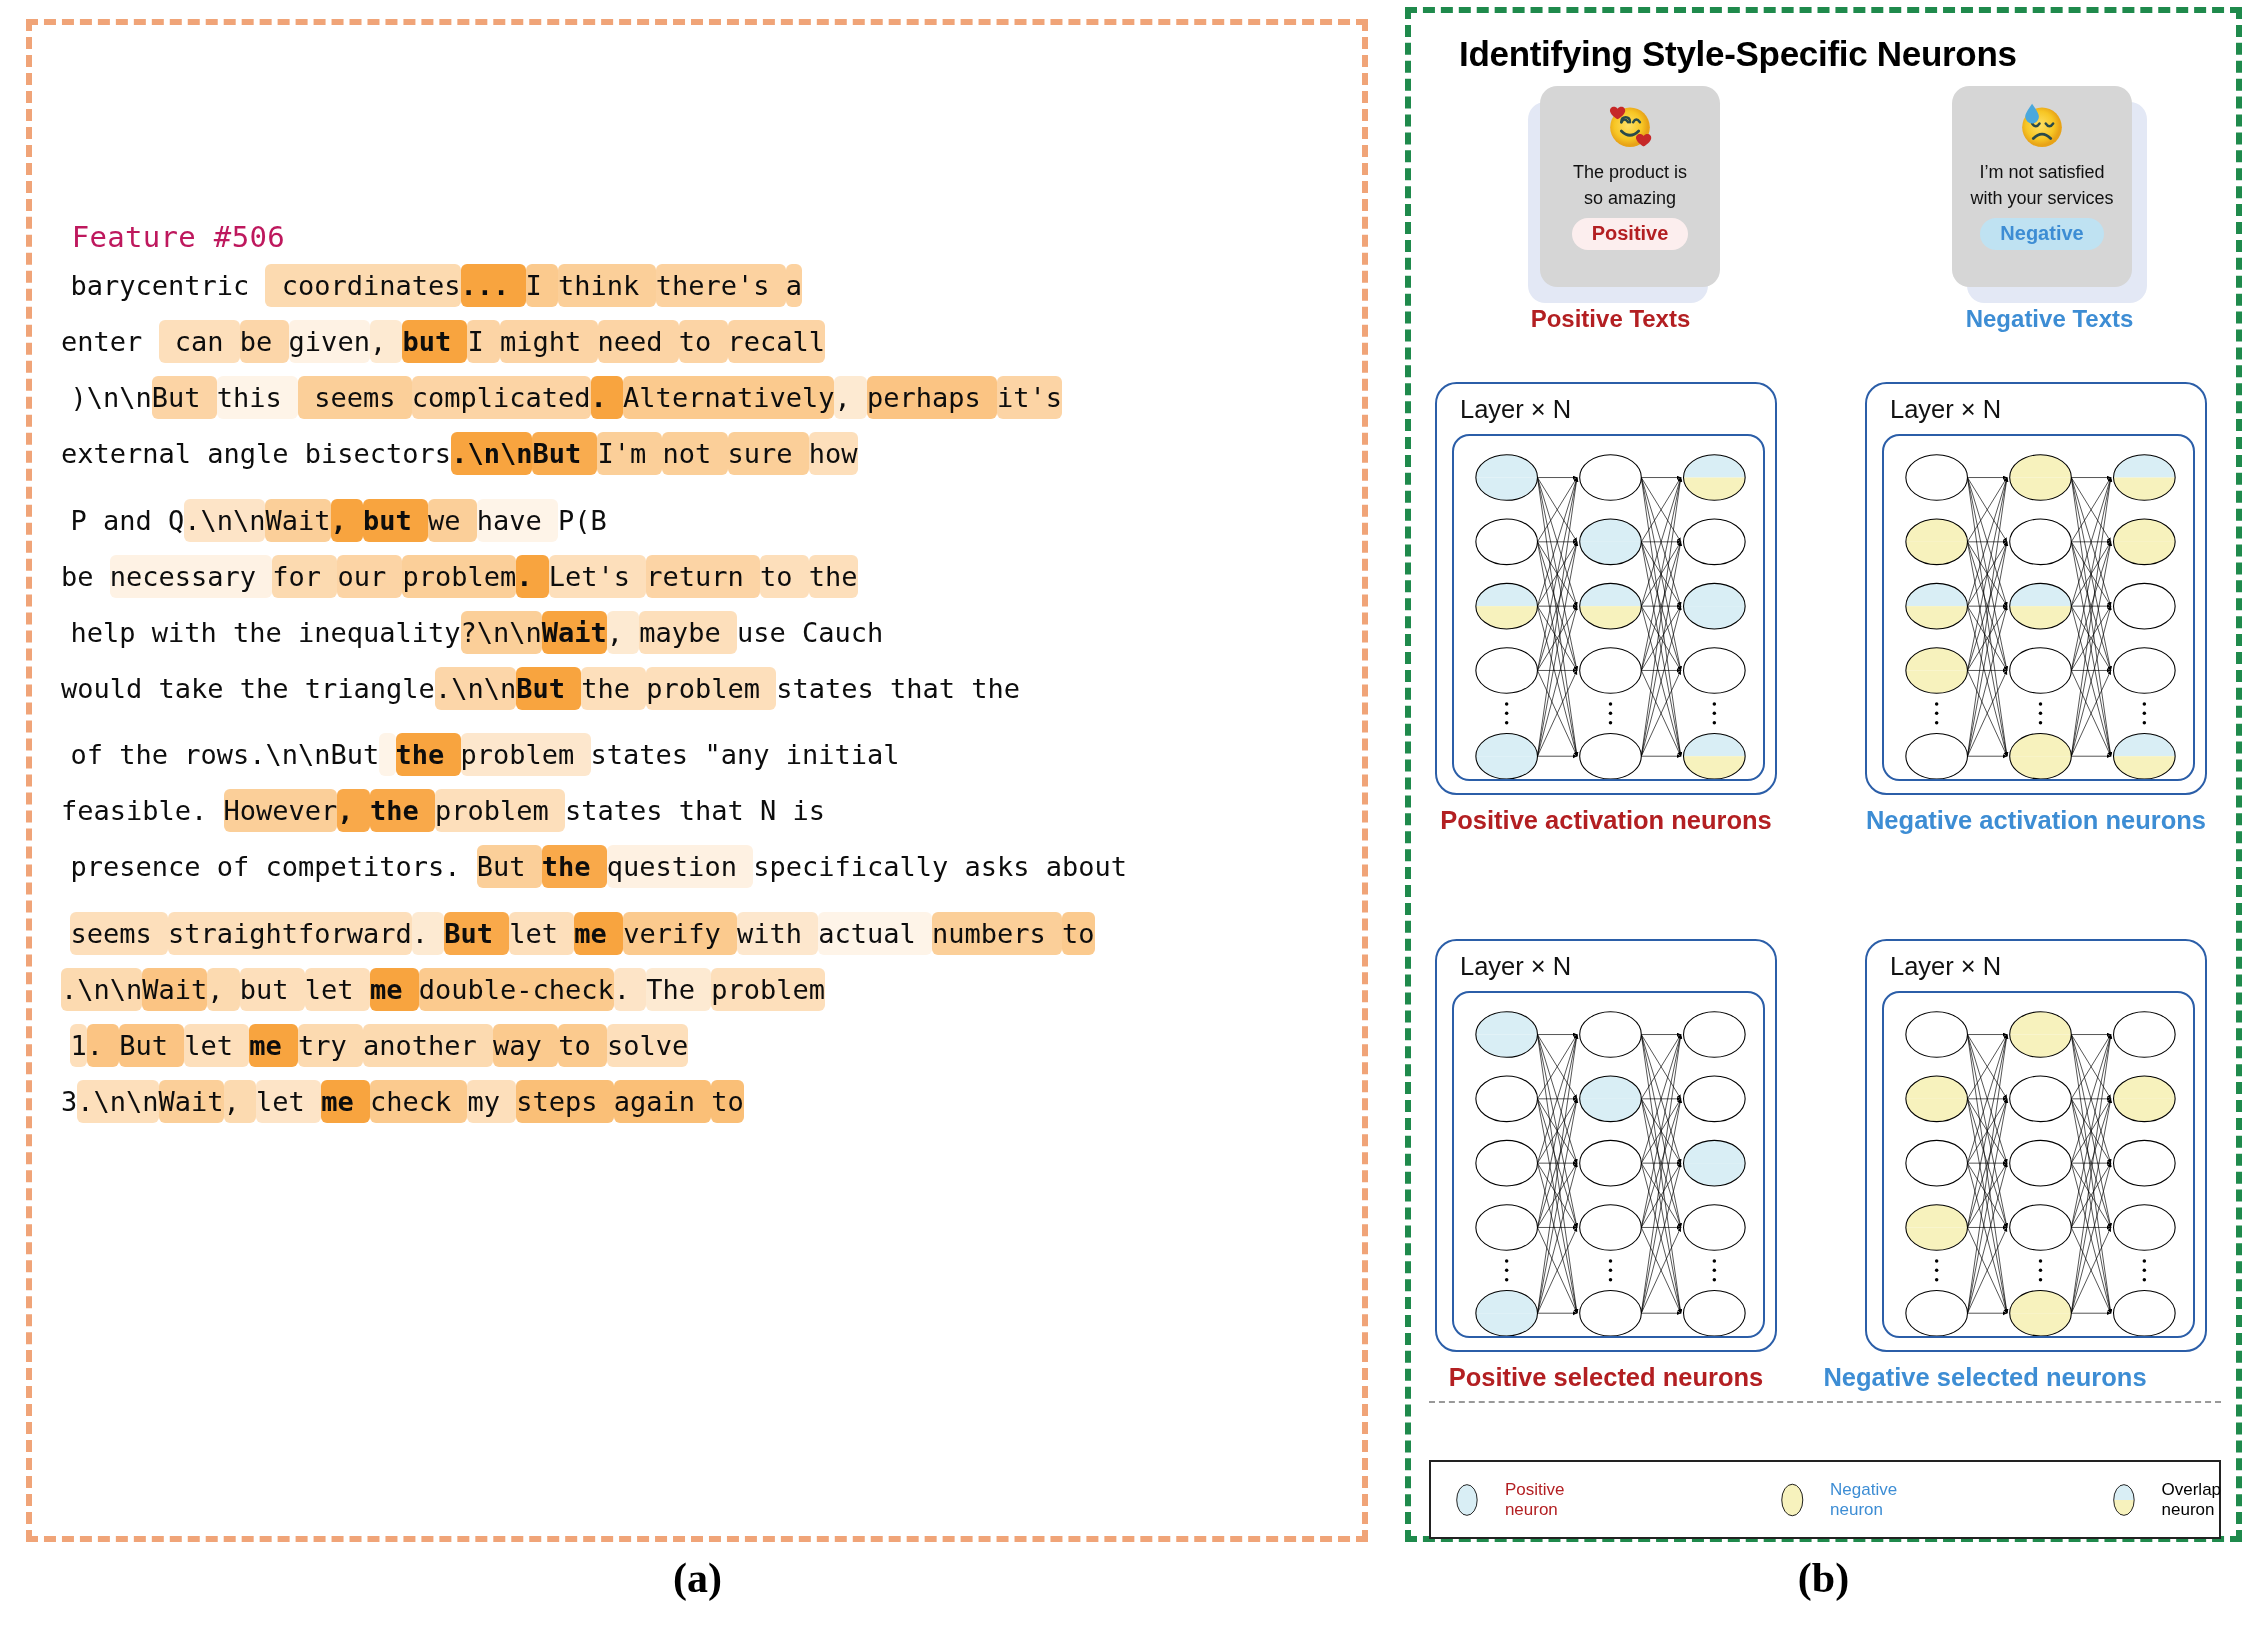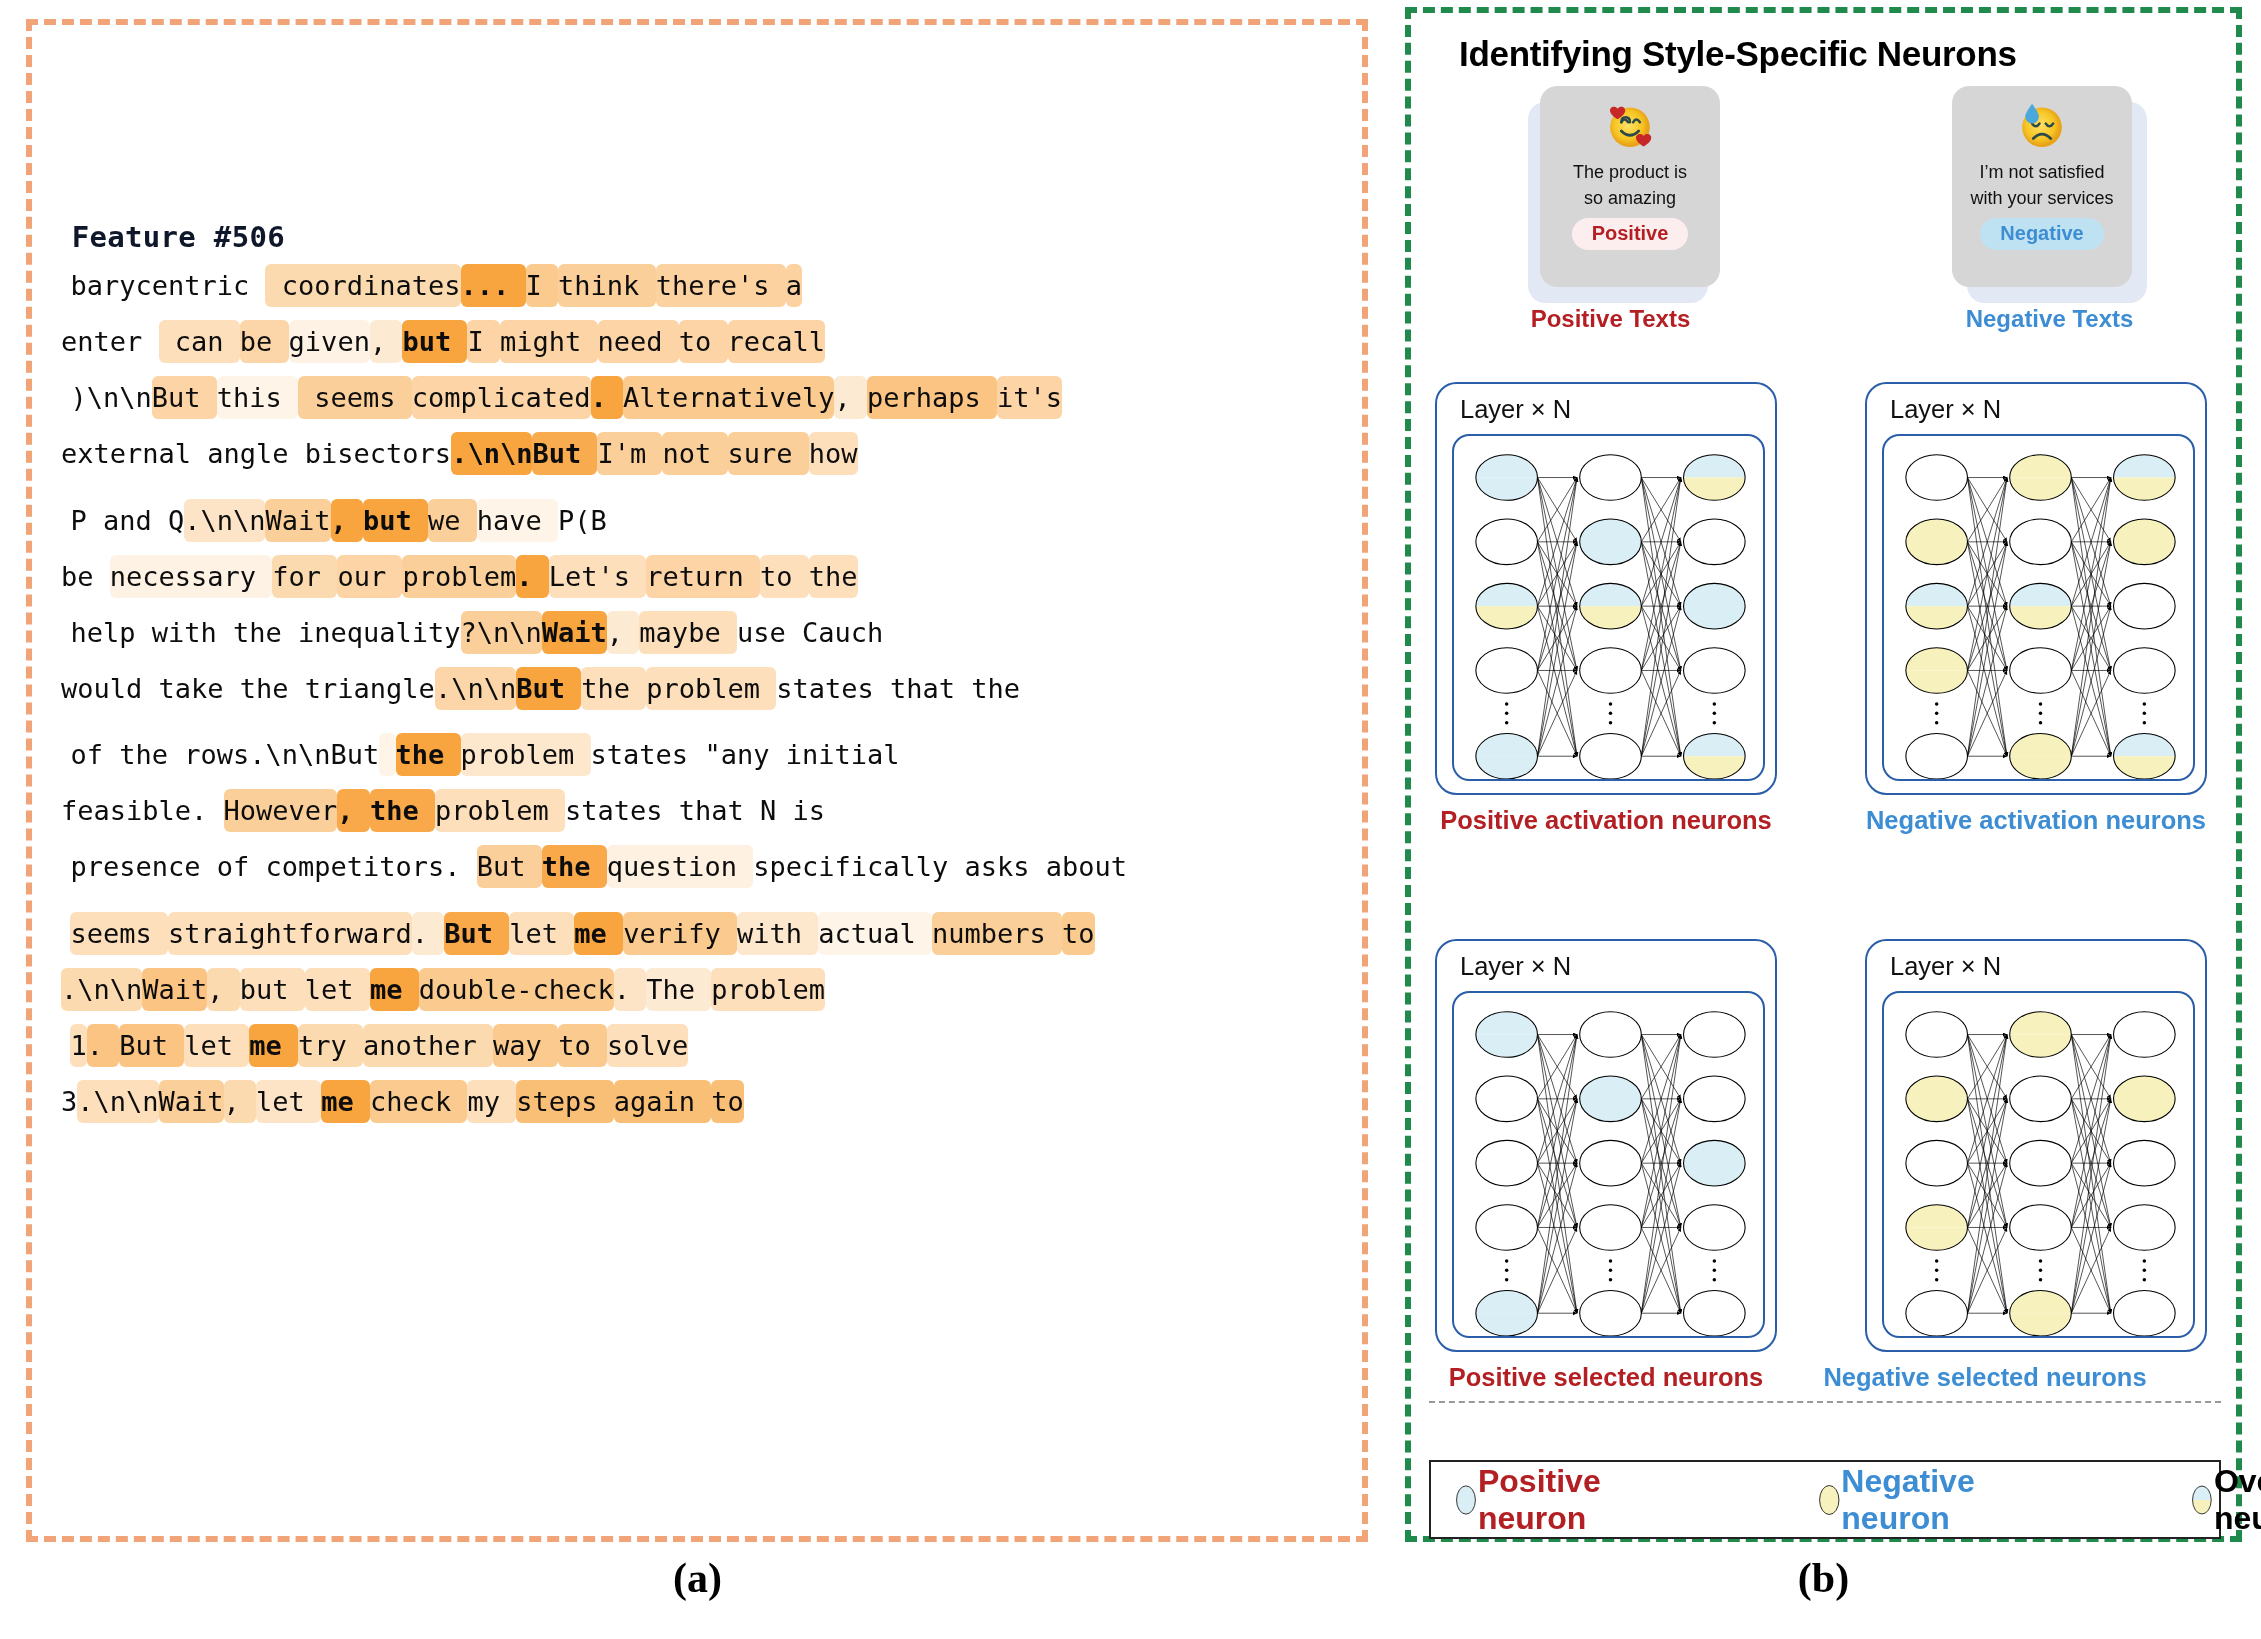--- a/index.html
+++ b/index.html
@@ -24,21 +24,21 @@
   #label-a{left:0px;top:1554px;width:1395px;}
   #label-b{left:1405px;top:1554px;width:837px;}
 
   
   #feature-list{
     position:absolute;left:25.5px;top:195px;width:1315px;
     font-family:"DejaVu Sans Mono","Liberation Mono",monospace;
   }
   .feature-head{
     font-family:"DejaVu Sans Mono","Liberation Mono",monospace;
-    font-weight:bold;font-size:29px;color:#0f172a;
+    font-weight:normal;font-size:29px;color:#be185d;
     margin:0 0 4px 14.8px;letter-spacing:0.3px;
   }
   .feature-block{margin-bottom:10.7px;}
   .snippet{
     font-size:27px;line-height:56px;color:#0d0d0d;white-space:pre;
     margin:0; padding:0;
   }
   .snippet span{border-radius:6px;padding:6px 0px;}
   .pad{padding-left:13.4px;}
   .pad2{padding-left:4px;}
@@ -97,21 +97,21 @@
   #legend-sep{
     position:absolute;left:1429px;top:1401px;width:792px;height:0;
     border-top:2px dashed #999;
   }
   #legend{
     position:absolute;left:1429px;top:1460px;width:792px;height:79px;
     border:2px solid #222;background:#fff;box-sizing:border-box;
     display:flex;align-items:center;
   }
   .legend-item{display:flex;align-items:center;}
-  .legend-text{font-size:32px;font-weight:bold;margin-left:1px;}
+  .legend-text{font-size:17px;font-weight:normal;margin-left:26px;}
   .lt-pos{color:#b31f22;}
   .lt-neg{color:#3d8dd4;}
   .lt-ov{color:#000;}
 </style>
 </head>
 <body>
 
 <div id="panel-a">
   <div id="feature-list">
       <div class="feature-block">

